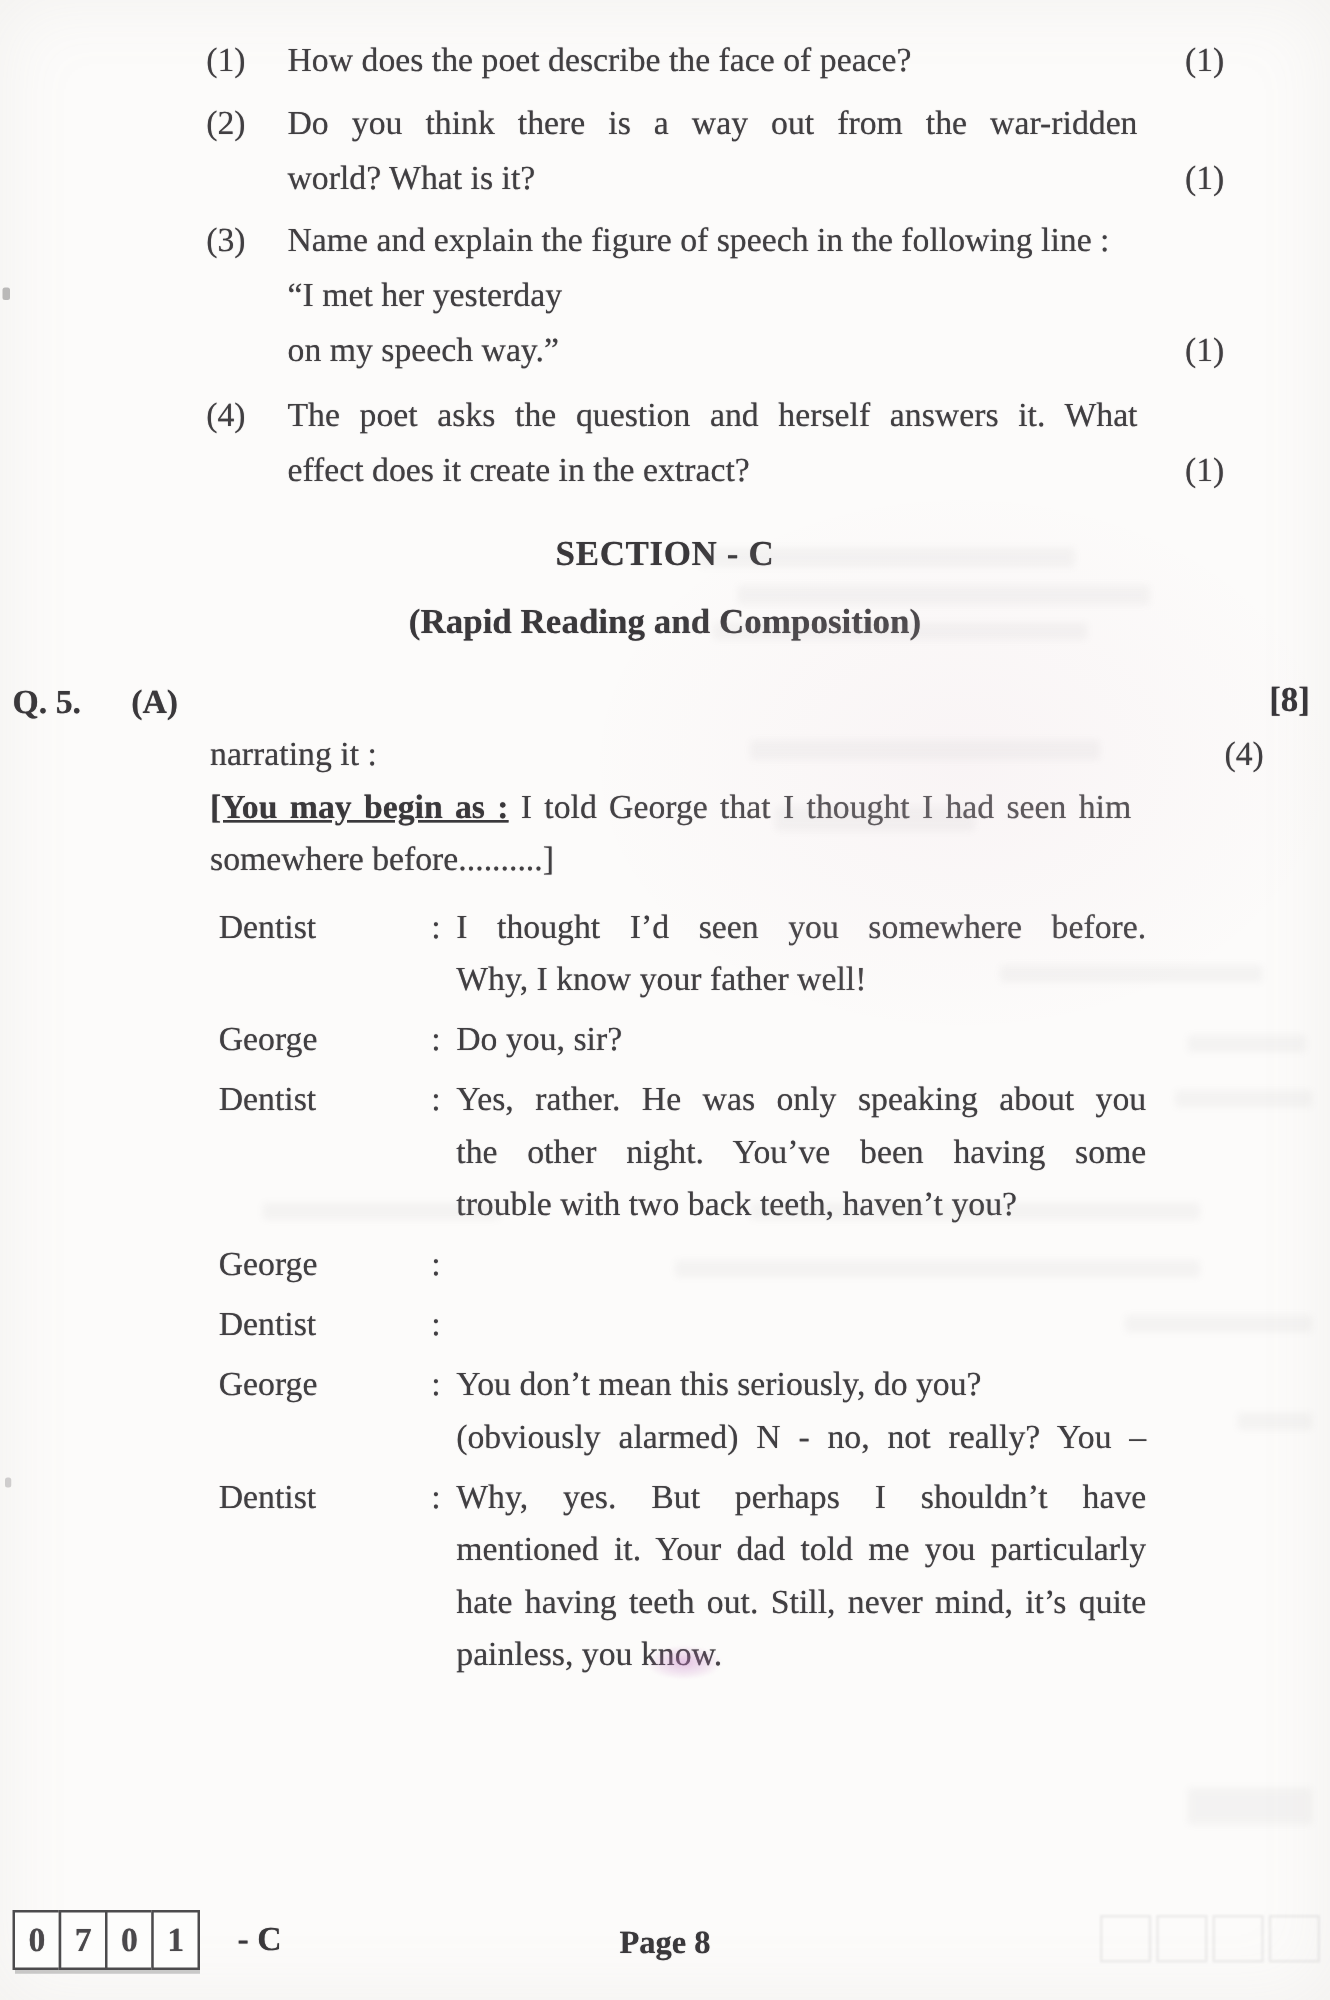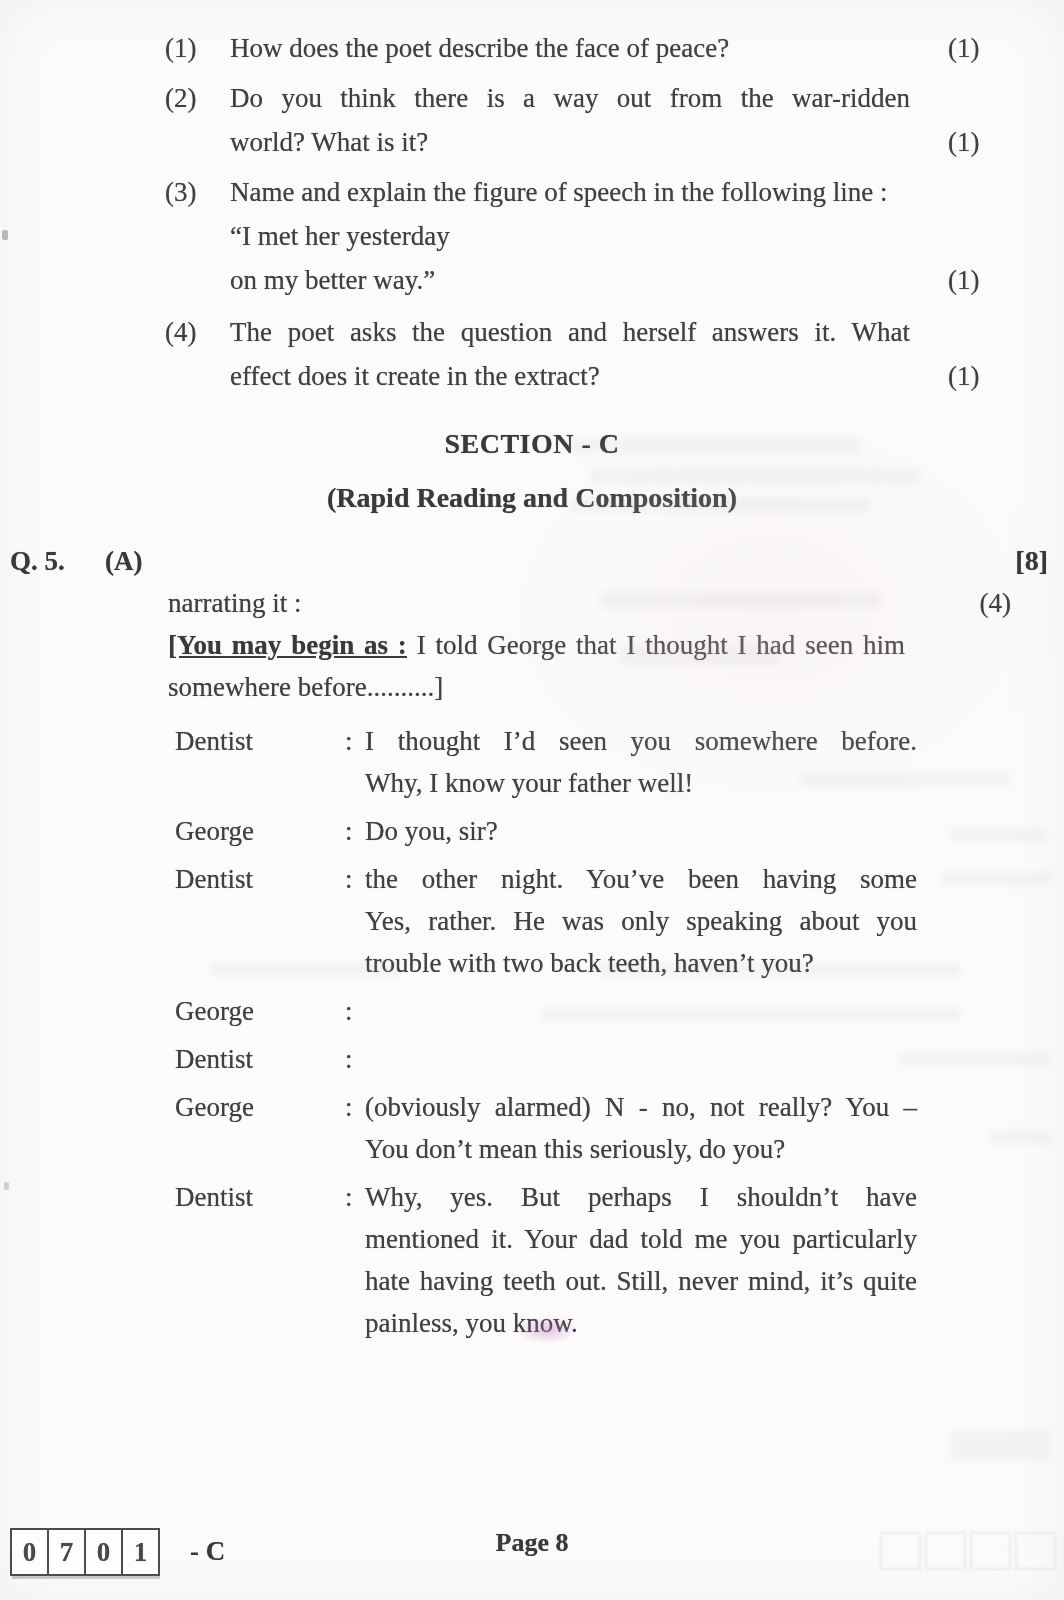--- a/index.html
+++ b/index.html
@@ -43,21 +43,21 @@
 
   
   .footer{position:absolute;left:0;right:0;top:1524px;height:64px;}
   .codebox{position:absolute;left:10px;top:4px;display:flex;box-shadow:2px 3px 0 rgba(90,90,90,0.30);}
   .cell{
     width:39px;height:48px;border:2px solid #4c4b4d;margin-right:-2px;background:#fdfdfc;
     display:flex;align-items:center;justify-content:center;
     font-size:27px;font-weight:bold;color:#4a484b;
   }
   .codesuffix{position:absolute;left:190px;top:12px;font-size:27px;font-weight:bold;color:#3a383b;}
-  .pagenum{position:absolute;left:0;right:0;top:4px;text-align:center;font-size:26px;font-weight:bold;color:#3a383b;}
+  .pagenum{position:absolute;left:0;right:0;top:15px;text-align:center;font-size:26px;font-weight:bold;color:#3a383b;}
 
   
   .ghost{position:absolute;background:#8f8d8f;opacity:.07;filter:blur(3px);border-radius:3px;}
   .ghost-box{position:absolute;width:41px;height:38px;border:2px solid #9b9a9c;opacity:.16;filter:blur(1px);}
   .smudge{position:absolute;left:516px;top:1316px;width:62px;height:28px;border-radius:50%;
     background:radial-gradient(ellipse at center, rgba(196,120,196,0.42), rgba(196,120,196,0) 70%);filter:blur(1px);}
   .tint{position:absolute;top:400px;left:480px;width:580px;height:420px;border-radius:50%;
     background:radial-gradient(ellipse at center, rgba(238,220,228,0.22), rgba(238,220,228,0) 75%);}
   .speck{position:absolute;background:#6f6d6f;border-radius:2px;}
 </style>
@@ -97,21 +97,21 @@
         <span class="qtext txt">Name and explain the figure of speech in the following line :</span>
         <span class="qmark"></span>
       </div>
       <div class="qline">
         <span class="qnum"></span>
         <span class="qtext txt">“I met her yesterday</span>
         <span class="qmark"></span>
       </div>
       <div class="qline">
         <span class="qnum"></span>
-        <span class="qtext txt">on my better way.”</span>
+        <span class="qtext txt">on my speech way.”</span>
         <span class="qmark txt">(1)</span>
       </div>
     </div>
 
     <div class="q">
       <div class="qline">
         <span class="qnum txt">(4)</span>
         <span class="qtext txt j">The poet asks the question and herself answers it. What</span>
         <span class="qmark"></span>
       </div>
@@ -162,42 +162,42 @@
       <span class="colon txt">:</span>
       <div class="dtext">
         <div class="dline txt">Do you, sir?</div>
       </div>
     </div>
 
     <div class="drow">
       <span class="speaker txt">Dentist</span>
       <span class="colon txt">:</span>
       <div class="dtext">
+        <div class="dline txt j">Yes, rather. He was only speaking about you</div>
         <div class="dline txt j">the other night. You’ve been having some</div>
-        <div class="dline txt j">Yes, rather. He was only speaking about you</div>
         <div class="dline txt">trouble with two back teeth, haven’t you?</div>
       </div>
     </div>
 
     <div class="drow">
       <span class="speaker txt">George</span>
       <span class="colon txt">:</span>
     </div>
 
     <div class="drow">
       <span class="speaker txt">Dentist</span>
       <span class="colon txt">:</span>
     </div>
 
     <div class="drow">
       <span class="speaker txt">George</span>
       <span class="colon txt">:</span>
       <div class="dtext">
+        <div class="dline txt">You don’t mean this seriously, do you?</div>
         <div class="dline txt j">(obviously alarmed) N - no, not really? You –</div>
-        <div class="dline txt">You don’t mean this seriously, do you?</div>
       </div>
     </div>
 
     <div class="drow">
       <span class="speaker txt">Dentist</span>
       <span class="colon txt">:</span>
       <div class="dtext">
         <div class="dline txt j">Why, yes. But perhaps I shouldn’t have</div>
         <div class="dline txt j">mentioned it. Your dad told me you particularly</div>
         <div class="dline txt j">hate having teeth out. Still, never mind, it’s quite</div>

